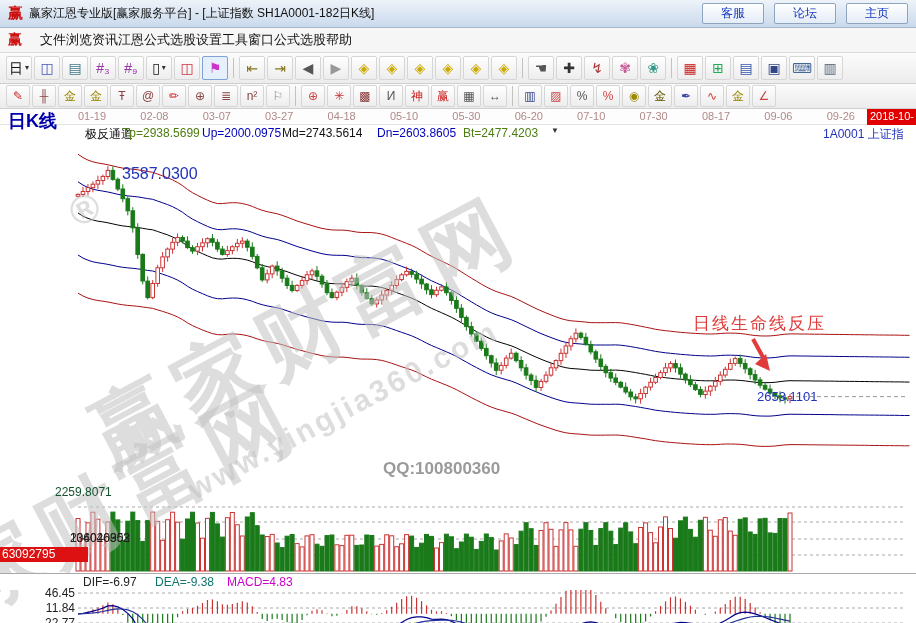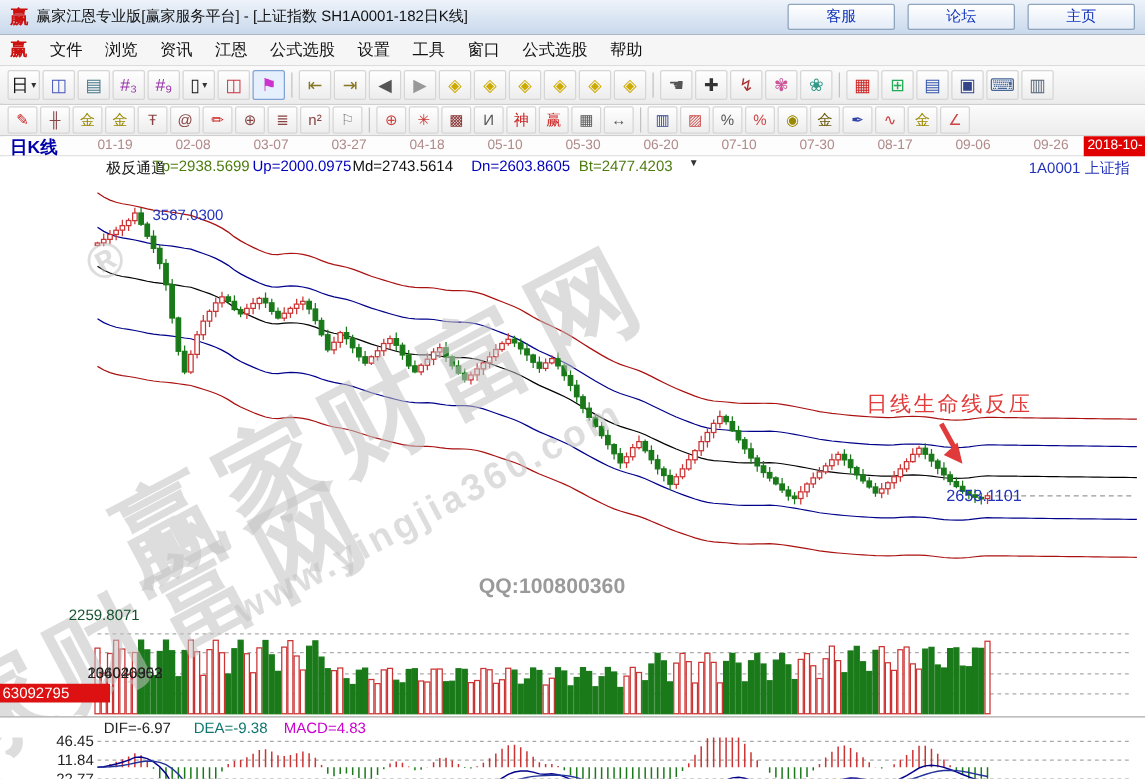--- a/index.html
+++ b/index.html
@@ -5,42 +5,42 @@
   html,body{margin:0;padding:0;}
   body{width:916px;height:623px;overflow:hidden;background:#fff;
        font-family:"Liberation Sans","DejaVu Sans",sans-serif;font-size:12px;color:#222;position:relative;}
   .win-edge{position:absolute;left:0;top:28px;bottom:0;width:3px;background:#cfe0f2;z-index:0;}
   
   .titlebar{height:28px;background:linear-gradient(#eef3fa,#c9d9ec);border-bottom:1px solid #a9b8c9;
             display:flex;align-items:center;padding:0 8px;box-sizing:border-box;position:relative;z-index:5;}
   .app-logo{color:#cc1111;font-weight:bold;font-size:15px;margin-right:6px;}
   .title-text{font-size:12px;color:#111;}
   .tb-btns{margin-left:auto;display:flex;gap:10px;}
-  .tb-btn{min-width:44px;text-align:center;padding:1px 20px;font-size:12px;color:#1133bb;
+  .tb-btn{min-width:44px;text-align:center;padding:1px 8px;font-size:12px;color:#1133bb;
           background:linear-gradient(#ffffff,#e4ecf7);border:1px solid #8fa4bd;border-radius:2px;cursor:default;}
   
   .menubar{height:24px;background:#f6f6f6;border-bottom:1px solid #dcdcdc;display:flex;align-items:center;
            gap:18px;padding-left:8px;position:relative;z-index:5;}
   .menu-logo{color:#cc1111;font-weight:bold;font-size:14px;}
   .menu-item{font-size:13px;color:#111;cursor:default;}
   
   .toolbar{background:linear-gradient(#fbfbfb,#ececec);border-bottom:1px solid #cfcfcf;display:flex;
            align-items:center;padding-left:5px;position:relative;z-index:5;}
   .toolbar.t1{height:30px;}
   .toolbar.t2{height:24px;}
   .tbtn{height:22px;min-width:24px;display:inline-flex;align-items:center;justify-content:center;
         margin:0 1px;border:1px solid #d6d6d6;background:linear-gradient(#ffffff,#ededed);
         font-size:14px;border-radius:2px;cursor:default;line-height:1;}
   .t2 .tbtn{height:20px;min-width:22px;font-size:12px;}
   .tbtn.selected{border-color:#7fa3d4;background:#e6effc;}
   .tb-sep{width:1px;height:20px;background:#c2c2c2;margin:0 4px;}
   .dd{font-size:8px;color:#333;margin-left:2px;}
   
   .daterow{height:15px;position:relative;background:#fdfdfd;border-bottom:1px solid #e3e3e3;z-index:5;}
-  .mode-label{position:absolute;left:8px;top:0;color:#0000aa;font-weight:bold;font-size:14px;}
+  .mode-label{position:absolute;left:8px;top:0;color:#0000aa;font-weight:bold;font-size:18px;}
   .dtick{position:absolute;top:1px;transform:translateX(-50%);color:#b08989;font-size:11px;white-space:nowrap;}
   .dhl{position:absolute;right:0;top:0;bottom:-1px;background:#e10000;color:#fff;font-size:11px;
        padding:1px 2px 0 3px;white-space:nowrap;overflow:hidden;max-width:49px;}
   
   .chart-area{position:relative;width:916px;height:502px;background:#fff;overflow:hidden;z-index:1;}
   .chart-area svg{position:absolute;left:0;}
   #price-svg{top:0;}
   #vol-svg{top:380px;}
   #macd-svg{top:464px;}
   .phead{position:absolute;top:1px;left:0;right:0;height:16px;font-size:12px;z-index:6;}
@@ -48,21 +48,21 @@
   .c-black{color:#111;} .c-red{color:#4d7c0f;} .c-blue{color:#0000bb;}
   .sym-label{color:#2233bb;}
   .wm{position:absolute;color:#c3c3c3;opacity:.55;z-index:4;pointer-events:none;white-space:nowrap;
       font-weight:bold;}
   .wm-main{left:70px;top:150px;font-size:84px;letter-spacing:10px;transform:rotate(-28deg);}
   .wm-reg{left:70px;top:62px;font-size:40px;transform:rotate(-28deg);}
   .wm-url{left:170px;top:268px;font-size:30px;letter-spacing:3px;transform:rotate(-28deg);}
   .wm-part{left:-150px;top:338px;font-size:84px;letter-spacing:10px;transform:rotate(-28deg);}
   .qq{position:absolute;left:383px;top:334px;font-size:17px;font-weight:bold;color:#9a9a9a;z-index:4;}
   .lbl{position:absolute;z-index:6;white-space:nowrap;}
-  .lbl-blue{color:#2233bb;font-size:12px;}
+  .lbl-blue{color:#2233bb;font-size:16px;}
   .ann{position:absolute;left:693px;top:187px;color:#e03a3a;font-size:17px;letter-spacing:2px;z-index:6;}
   .vol-lbl{position:absolute;left:0;width:130px;text-align:right;font-size:12px;color:#222;z-index:6;}
   .vol-cur{position:absolute;left:0;top:422px;width:86px;background:#dd1111;color:#fff;font-size:12px;
            padding:0 0 1px 2px;z-index:6;}
   .macd-head{position:absolute;left:0;right:0;top:448px;height:16px;border-top:1px solid #aaa;
              background:#fff;font-size:12px;z-index:6;}
   .macd-head span{position:absolute;top:1px;white-space:nowrap;}
   .m-name{left:10px;color:#8b5cf6;font-weight:bold;margin-top:47px;}
   .m-dif{left:83px;color:#222;}
   .m-dea{left:155px;color:#0f766e;}
@@ -79,21 +79,21 @@
   <span class="title-text">赢家江恩专业版[赢家服务平台] - [上证指数  SH1A0001-182日K线]</span>
   <div class="tb-btns">
     <div class="tb-btn">客服</div>
     <div class="tb-btn">论坛</div>
     <div class="tb-btn">主页</div>
   </div>
 </div>
 
 <div class="menubar">
   <span class="menu-logo">赢</span>
-  <span id="menu-items" style="display:flex;gap:18px;">
+  <span id="menu-items" style="display:flex;">
       <span class="menu-item">文件</span>
       <span class="menu-item">浏览</span>
       <span class="menu-item">资讯</span>
       <span class="menu-item">江恩</span>
       <span class="menu-item">公式选股</span>
       <span class="menu-item">设置</span>
       <span class="menu-item">工具</span>
       <span class="menu-item">窗口</span>
       <span class="menu-item">公式选股</span>
       <span class="menu-item">帮助</span>

